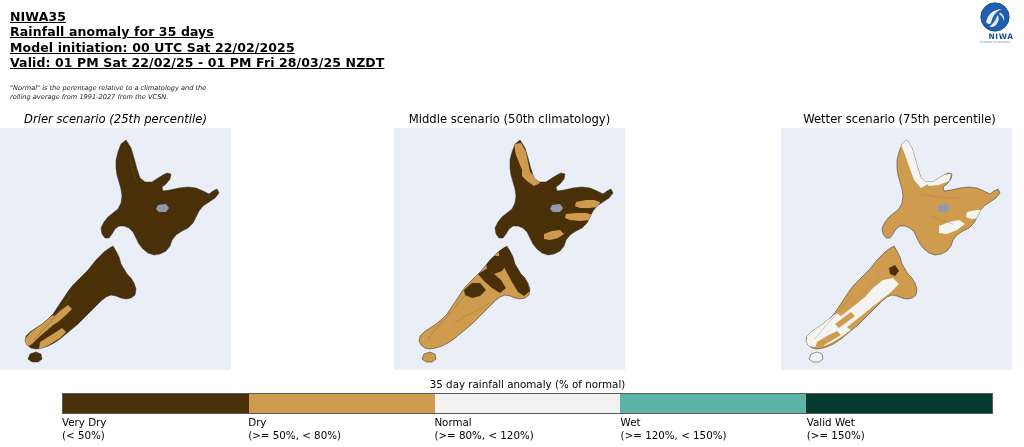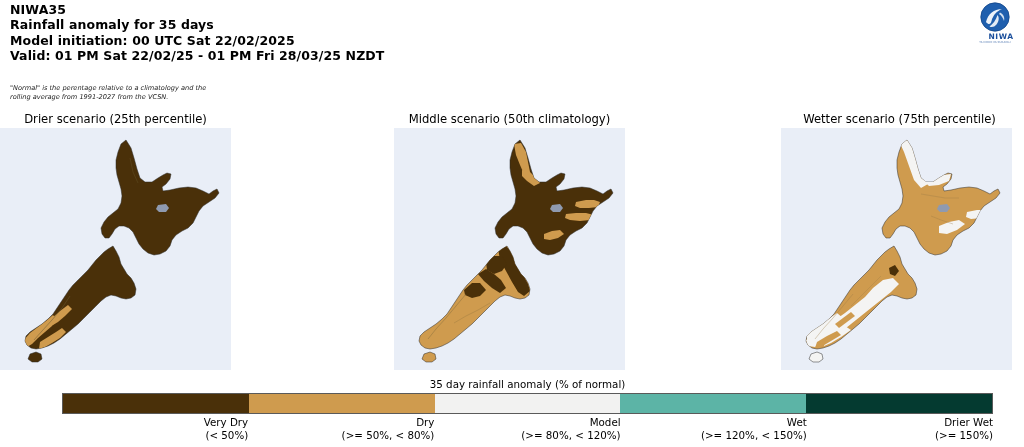--- a/index.html
+++ b/index.html
@@ -14,22 +14,23 @@
     position: relative;
     overflow: hidden;
     font-family: "DejaVu Sans", "Liberation Sans", sans-serif;
     color: #000000;
   }
 
   
   #header-block {
     position: absolute;
     left: 10px;
-    top: 2px;
+    top: 9px;
     width: 700px;
+    text-decoration: underline;
   }
   .header-line {
     font-size: 12.5px;
     font-weight: bold;
     line-height: 15.4px;
     white-space: nowrap;
     letter-spacing: 0.1px;
   }
 
   #disclaimer-block {
@@ -80,21 +81,21 @@
     top: 112px;
     width: 1024px;
     height: 262px;
   }
   .panel {
     position: absolute;
     top: 0;
     width: 231px;
     height: 262px;
   }
-  .panel.p0 { left: 0px; }
+  .panel.p0 { left: 0px; font-style: italic; }
   .panel.p1 { left: 394px; }
   .panel.p2 { left: 781px; }
   .panel-title {
     font-size: 11.6px;
     line-height: 14px;
     text-align: center;
     color: #000;
     height: 16px;
     white-space: nowrap;
   }
@@ -143,21 +144,21 @@
   #colorbar-labels {
     position: absolute;
     left: 62px;
     top: 38px;
     width: 931px;
     height: 30px;
     display: flex;
   }
   .cb-label {
     flex: 1 1 0;
-    text-align: right;
+    text-align: left;
     font-size: 10.3px;
     line-height: 13.4px;
     color: #000;
   }
   .cb-label .lab-name { display: block; }
   .cb-label .lab-range { display: block; }
 </style>
 </head>
 <body>
 
@@ -327,25 +328,25 @@
   <div id="colorbar-labels">
     <div class="cb-label">
       <span class="lab-name">Very Dry</span>
       <span class="lab-range">(&lt; 50%)</span>
     </div>
     <div class="cb-label">
       <span class="lab-name">Dry</span>
       <span class="lab-range">(&gt;= 50%, &lt; 80%)</span>
     </div>
     <div class="cb-label">
-      <span class="lab-name">Model</span>
+      <span class="lab-name">Normal</span>
       <span class="lab-range">(&gt;= 80%, &lt; 120%)</span>
     </div>
     <div class="cb-label">
       <span class="lab-name">Wet</span>
       <span class="lab-range">(&gt;= 120%, &lt; 150%)</span>
     </div>
     <div class="cb-label">
-      <span class="lab-name">Drier Wet</span>
+      <span class="lab-name">Valid Wet</span>
       <span class="lab-range">(&gt;= 150%)</span>
     </div>
   </div>
 </div>
 
 </body></html>

